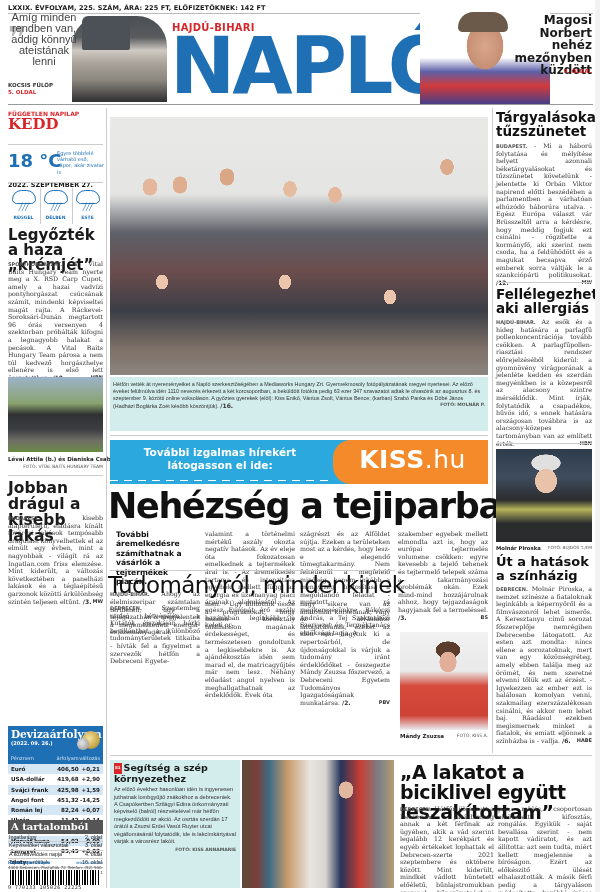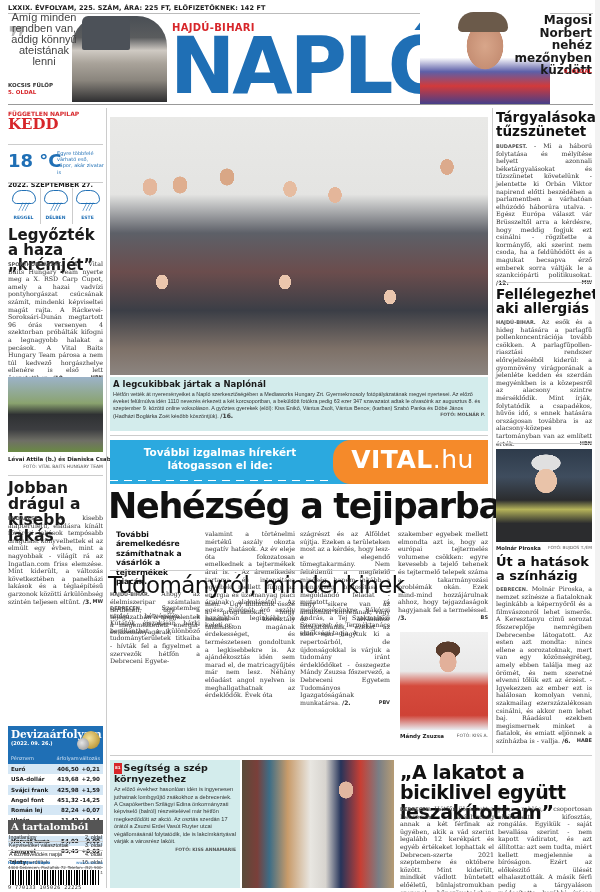--- a/index.html
+++ b/index.html
@@ -284,34 +284,33 @@
   <div style="color:#444">Telefon: (52) 900-181</div>
 </div>
 <div class="abs barcode"></div>
 <div class="abs barcode-num">9 770133 105026 22225</div>
 
 <div class="abs vrule" style="left:106px; top:108px; height:780px"></div>
 <div class="abs vrule" style="left:492px; top:108px; height:645px"></div>
 
 <div class="abs family-photo"></div>
 <div class="abs family-caption-box">
-  <div class="fc-title">A legcukibbak jártak a Naplónál</div>
   <div class="fc-text">
     <span>Hétfőn vették át nyereményeiket a Napló szerkesztőségében a Mediaworks Hungary Zrt. Gyermekmosoly fotópályázatának megyei nyertesei. Az előző éveket felülmúlva idén 1110 nevezés érkezett a két korcsoportban, a beküldött fotókra pedig 63 ezer 347 szavazatot adtak le olvasóink az augusztus 8. és szeptember 9. közötti online voksoláson. A győztes gyerekek (elöl): Kiss Enikő, Vántus Zsolt, Vántus Bence; (karban) Szabó Panka és Döbé János (Hadházi Boglárka Zoét később köszöntjük).</span>
     <span class="pageref">/16.</span>
     <span class="fc-credit" style="float:right">FOTÓ: MOLNÁR P.</span>
   </div>
 </div>
 <div class="abs" style="left:110px; top:435px; width:378px; height:1px; background:#ccc"></div>
 
 <div class="abs ad"></div>
 <div class="abs ad-dash"></div>
 <div class="abs ad-text">További izgalmas hírekért látogasson el ide:</div>
 <div class="abs ad-haon"></div>
-<div class="abs ad-haon-text"><span style="font-weight:bold">VITAL</span><span>.hu</span></div>
+<div class="abs ad-haon-text"><span style="font-weight:bold">KISS</span><span>.hu</span></div>
 
 <div class="abs h-dairy">Nehézség a tejiparban</div>
 <div class="abs dairy-col" style="left:110px">
   <div class="dairy-lead">További áremelkedésre számíthatnak a vásárlók a tejtermékek piacán.</div>
   <div class="body-text" style="margin-top:4px">
     <span class="kicker">HAJDÚ-BIHAR.</span>
     <span>Ahogy az élelmiszeripar számtalan területén, úgy a tejágazatban is megjelentek a megemelkedett energia- és üzemanyagárak,</span>
   </div>
 </div>
 <div class="abs dairy-col body-text" style="left:205px">valamint a történelmi mértékű aszály okozta negatív hatások. Az év eleje óta fokozatosan emelkednek a tejtermékek árai is. - Az áremelkedés tartama és intenzitása egyebek mellett függ az energia és üzemanyag piaci árainak alakulásától. Az egész Európát érő aszály hazánkban leginkább a keleti or-</div>

